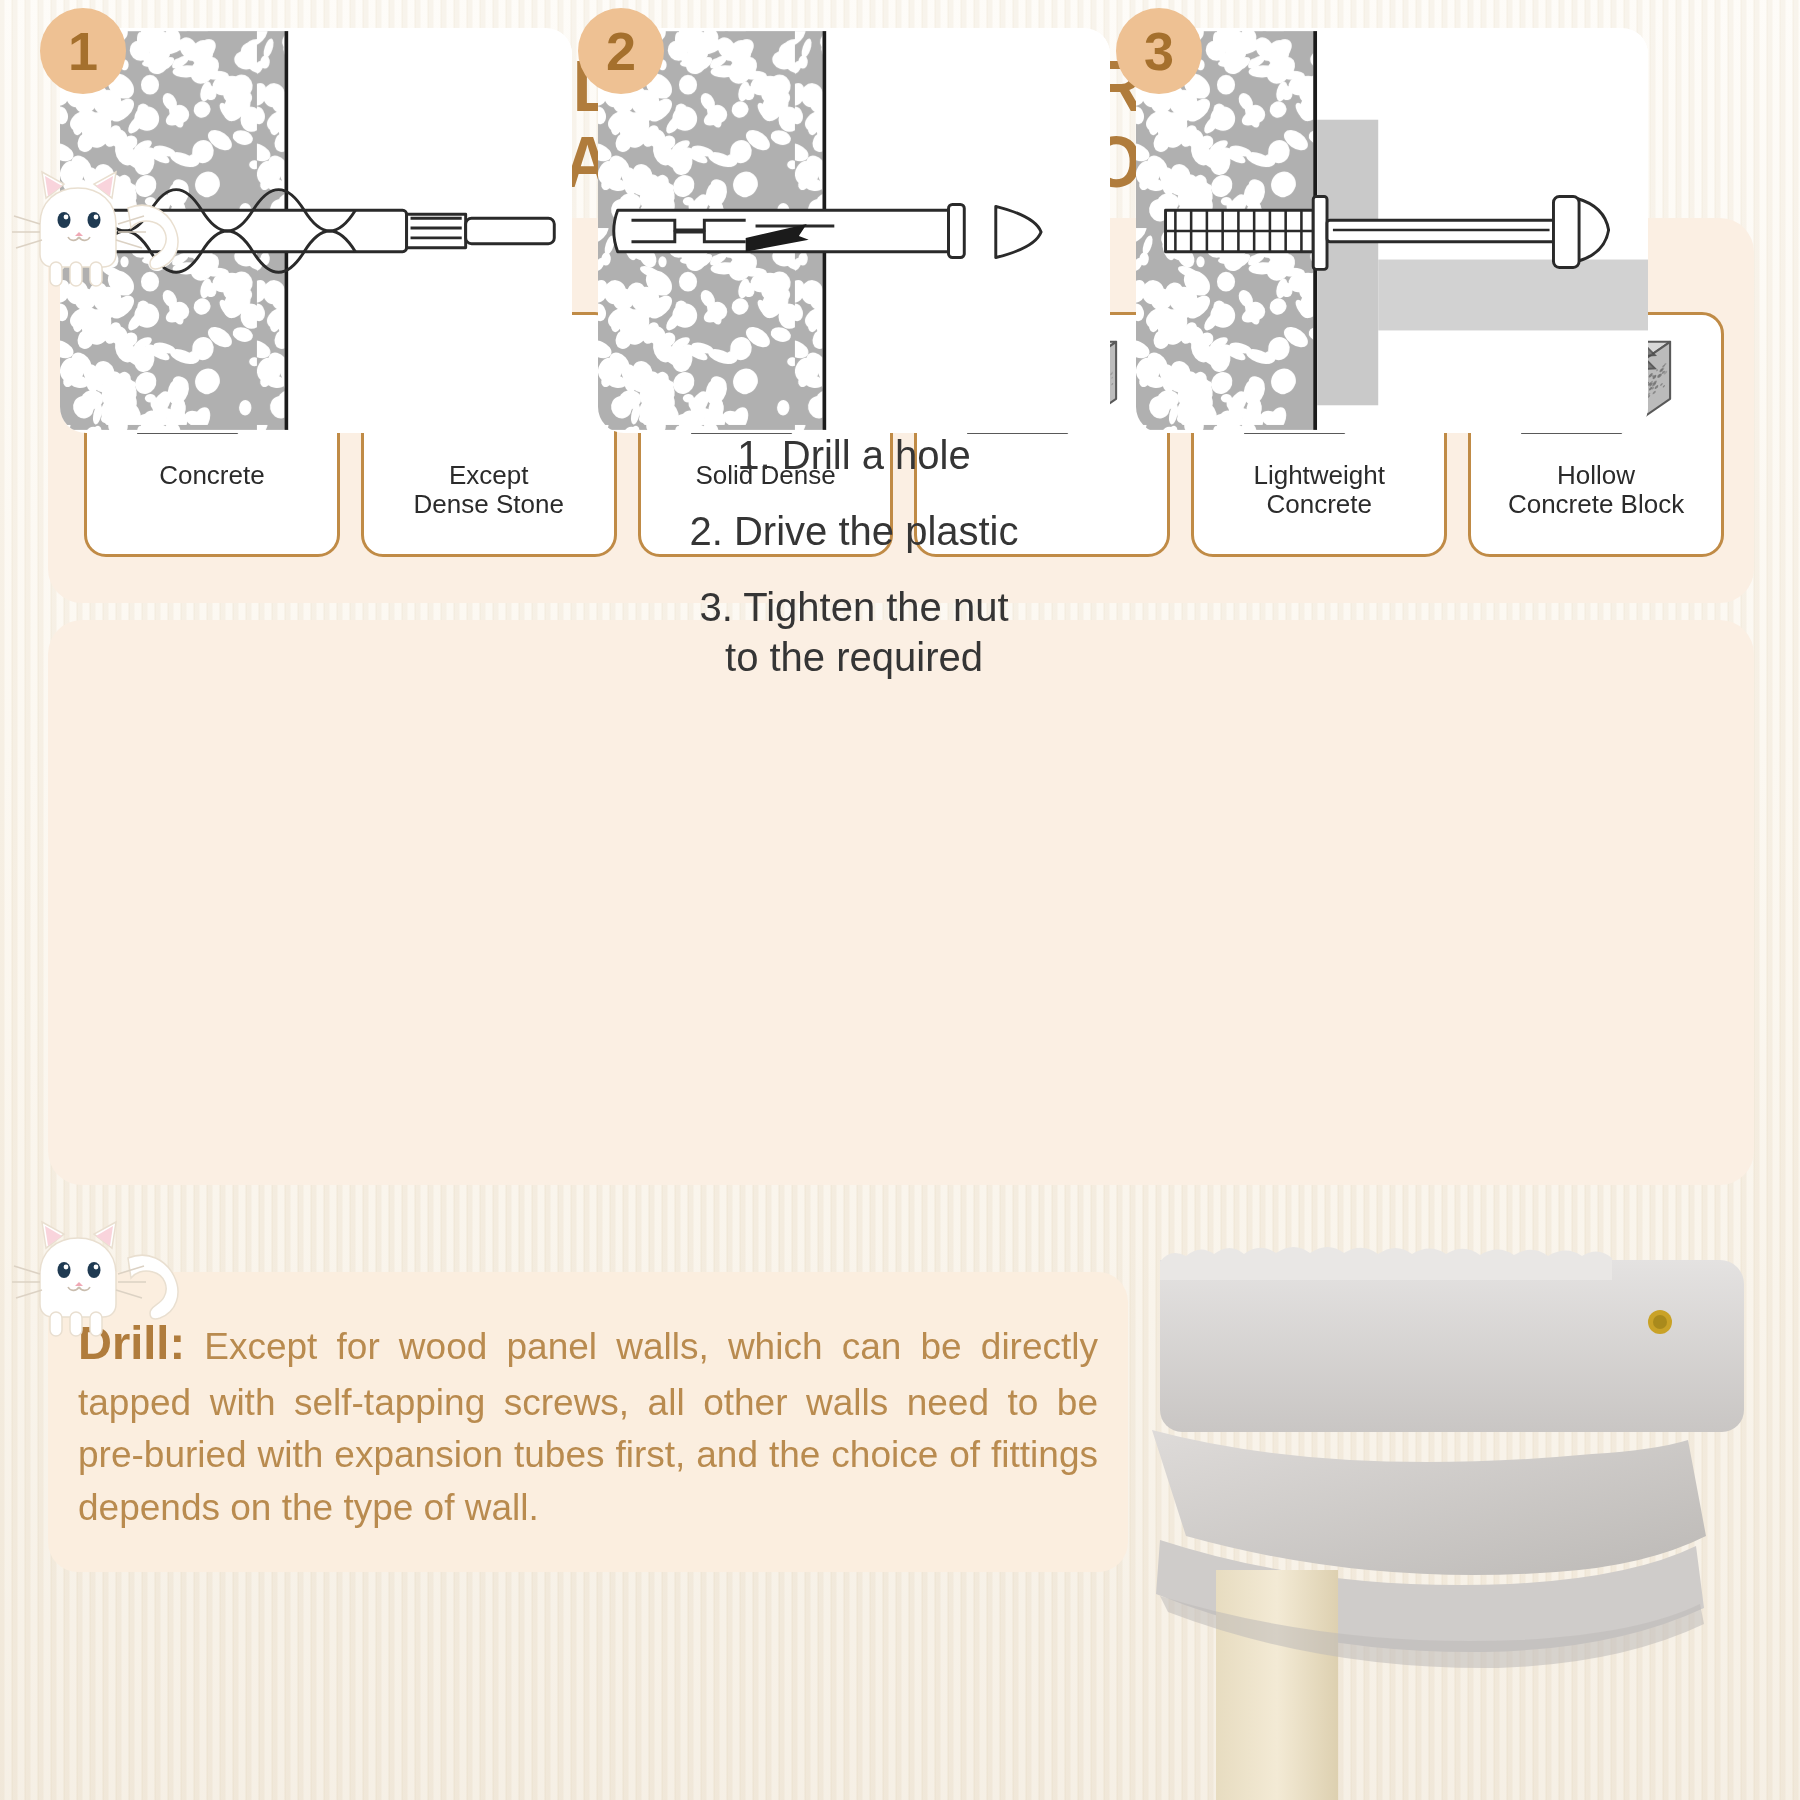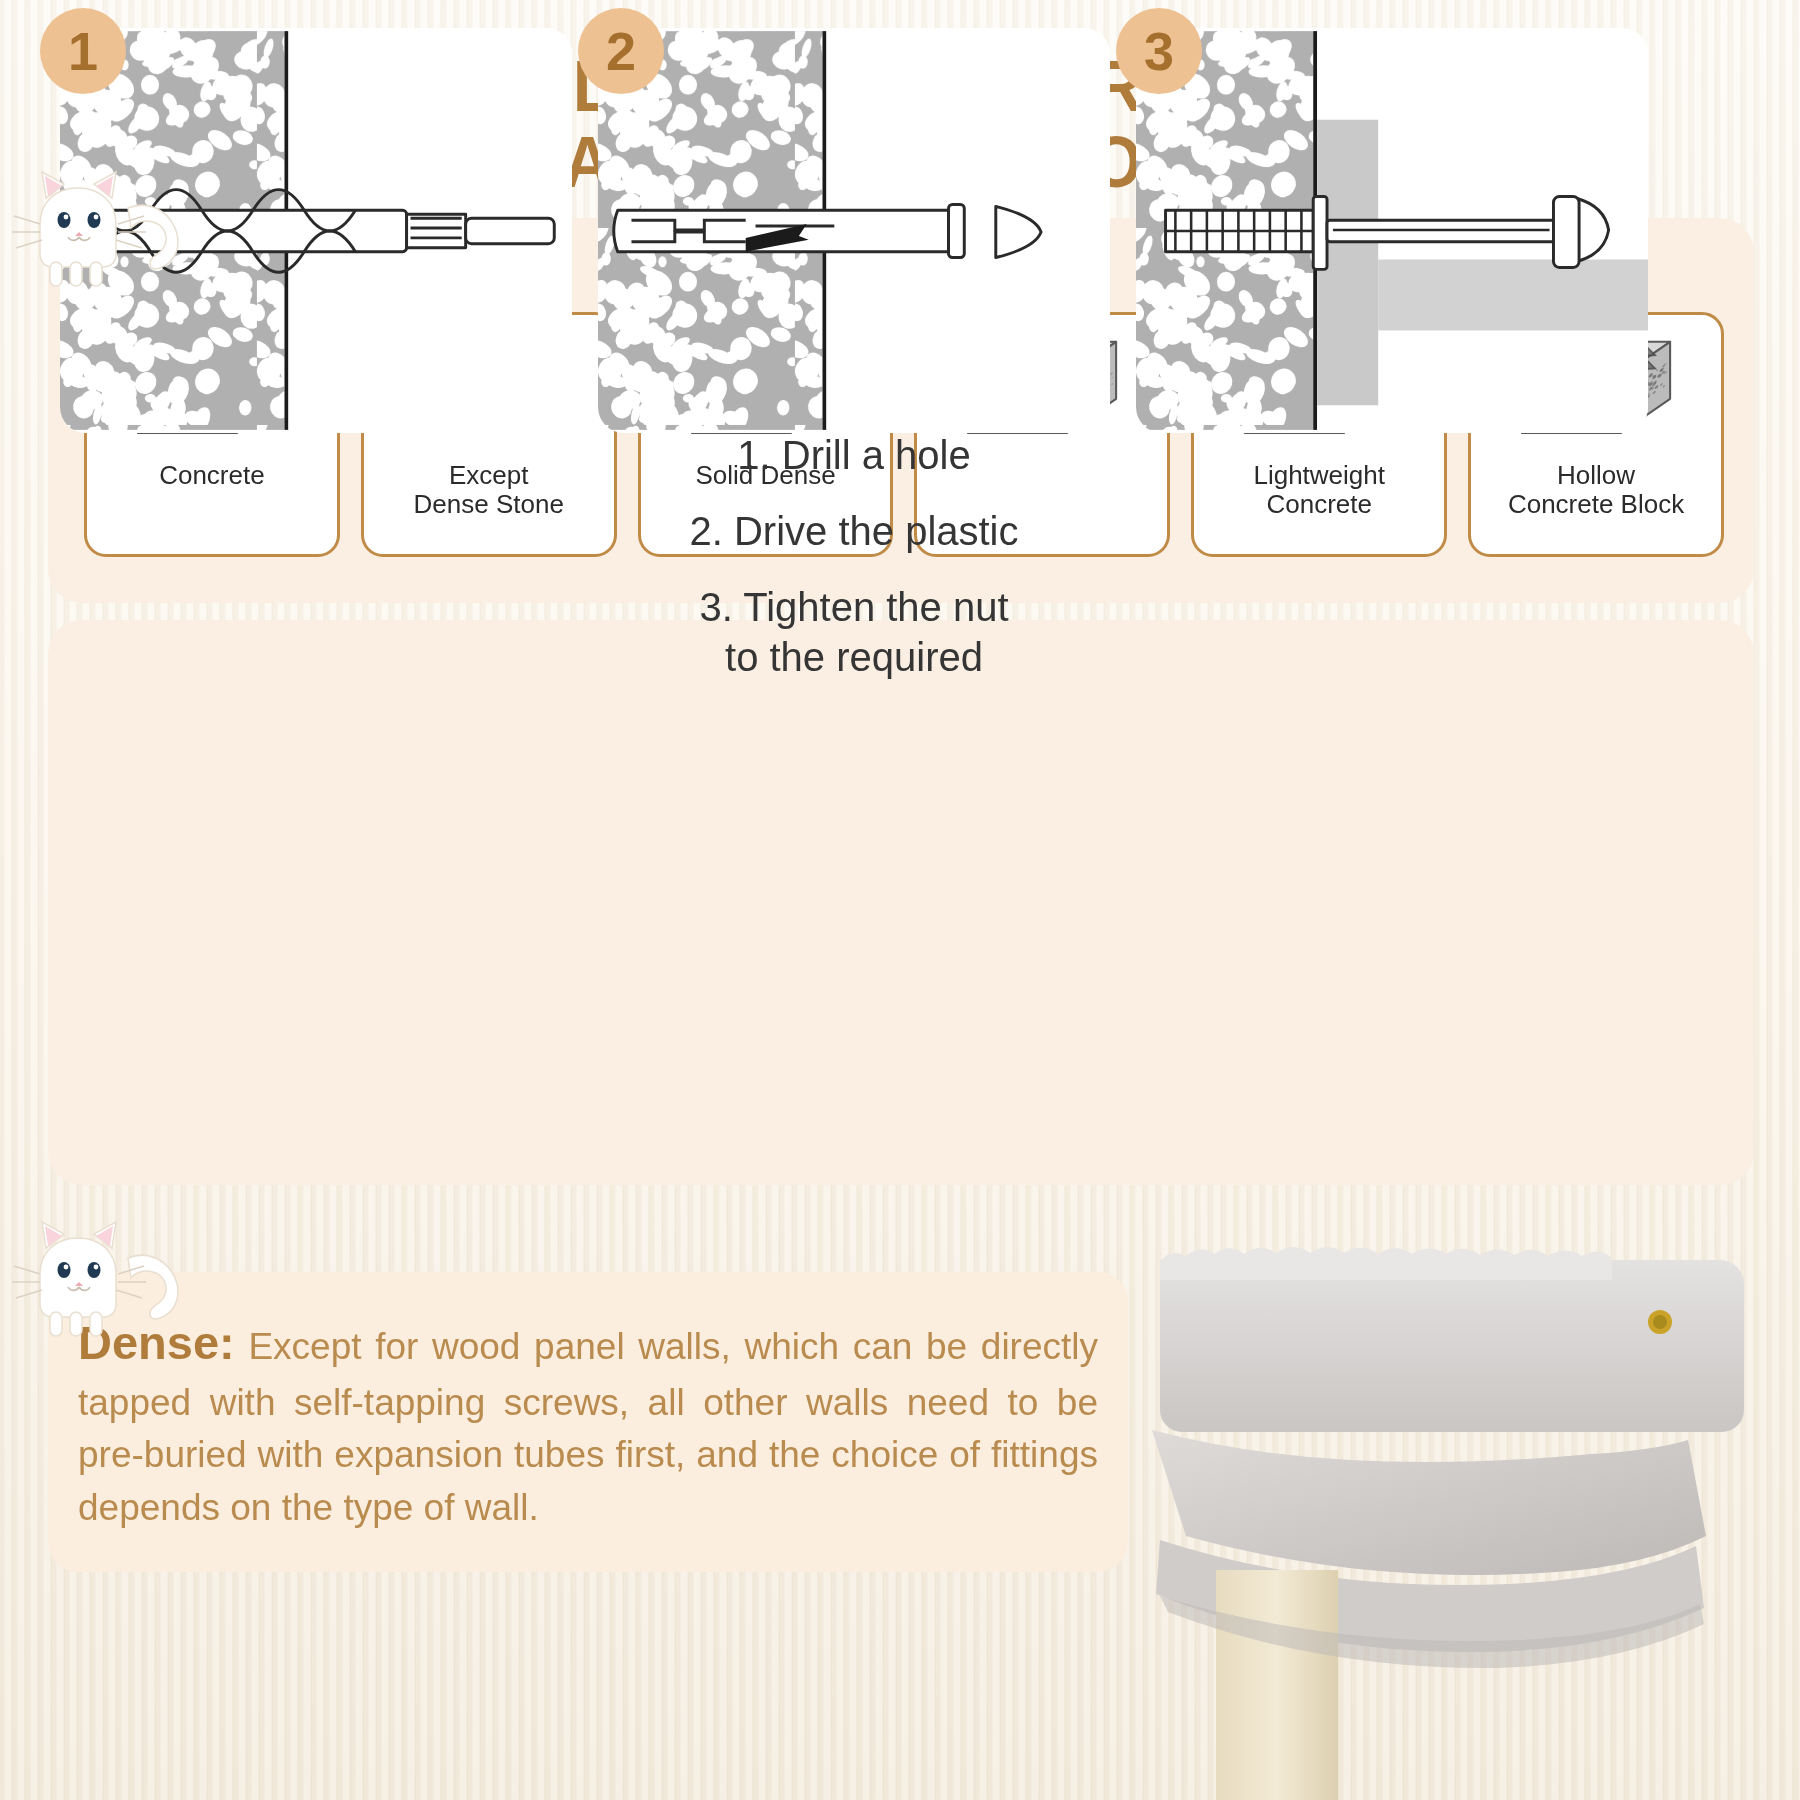--- a/index.html
+++ b/index.html
@@ -1310,21 +1310,21 @@
       <div>2. Drive the plastic</div>
     </div>
     <div class="step-cap">
       <div>3. Tighten the nut</div>
       <div>to the required</div>
     </div>
   </div>
 
 <div class="panel" id="note-panel"></div>
 <div class="note-body">
-  <b>Dense:</b>
+  <b>Drill:</b>
   <span>Except for wood panel walls, which can be directly tapped with self-tapping screws, all other walls need to be pre-buried with expansion tubes first, and the choice of fittings depends on the type of wall.</span>
 </div>
 
 <svg class="cat" style="left:10px;top:158px;width:200px;height:140px" viewBox="0 0 200 140">
   <g fill="#ffffff" stroke="#e9dfd0" stroke-width="1.5">
     <path d="M118 50c20-8 38 2 46 18 9 18 2 36-14 42-6 2-10 1-10-5 0-7 10-8 14-16 5-9 1-22-11-25-10-3-18 1-22 6z"></path>
     <path d="M30 66c0-22 16-36 38-36s38 14 38 36v30c0 8-5 13-13 13H43c-8 0-13-5-13-13z"></path>
     <path d="M36 40l-4-26 22 12z"></path>
     <path d="M102 40l4-26-22 12z"></path>
     <rect x="40" y="104" width="12" height="24" rx="6"></rect>

